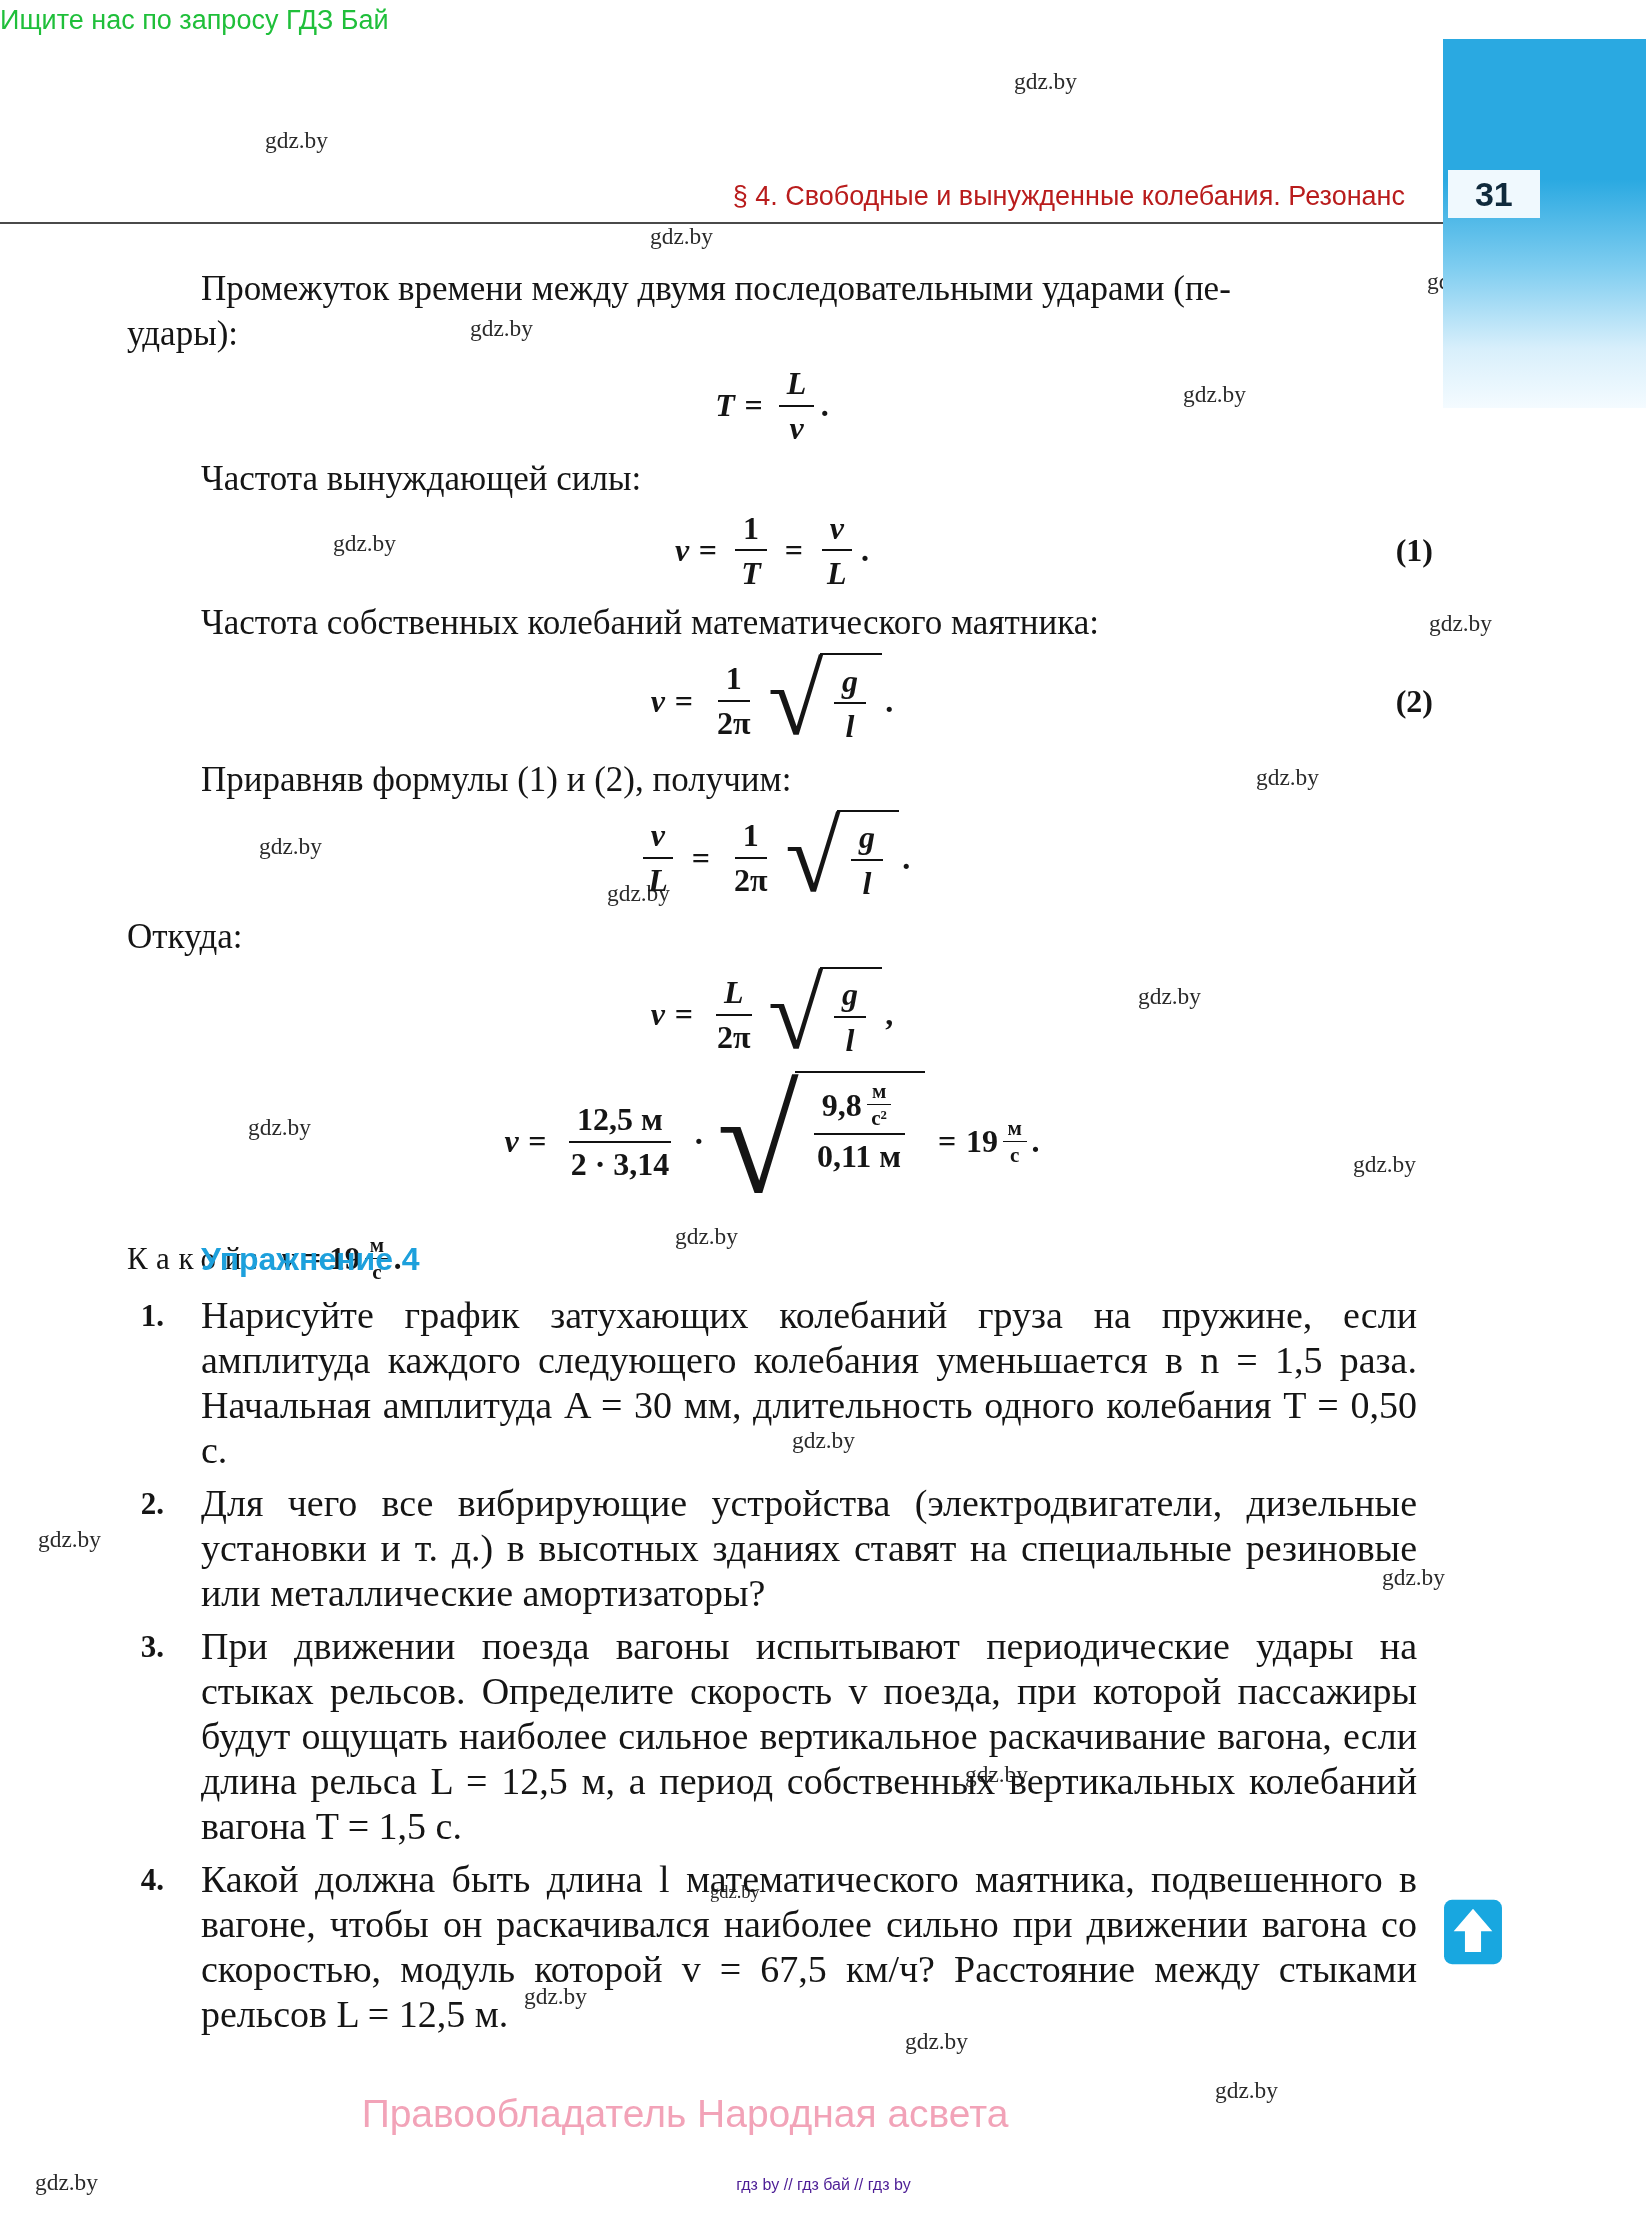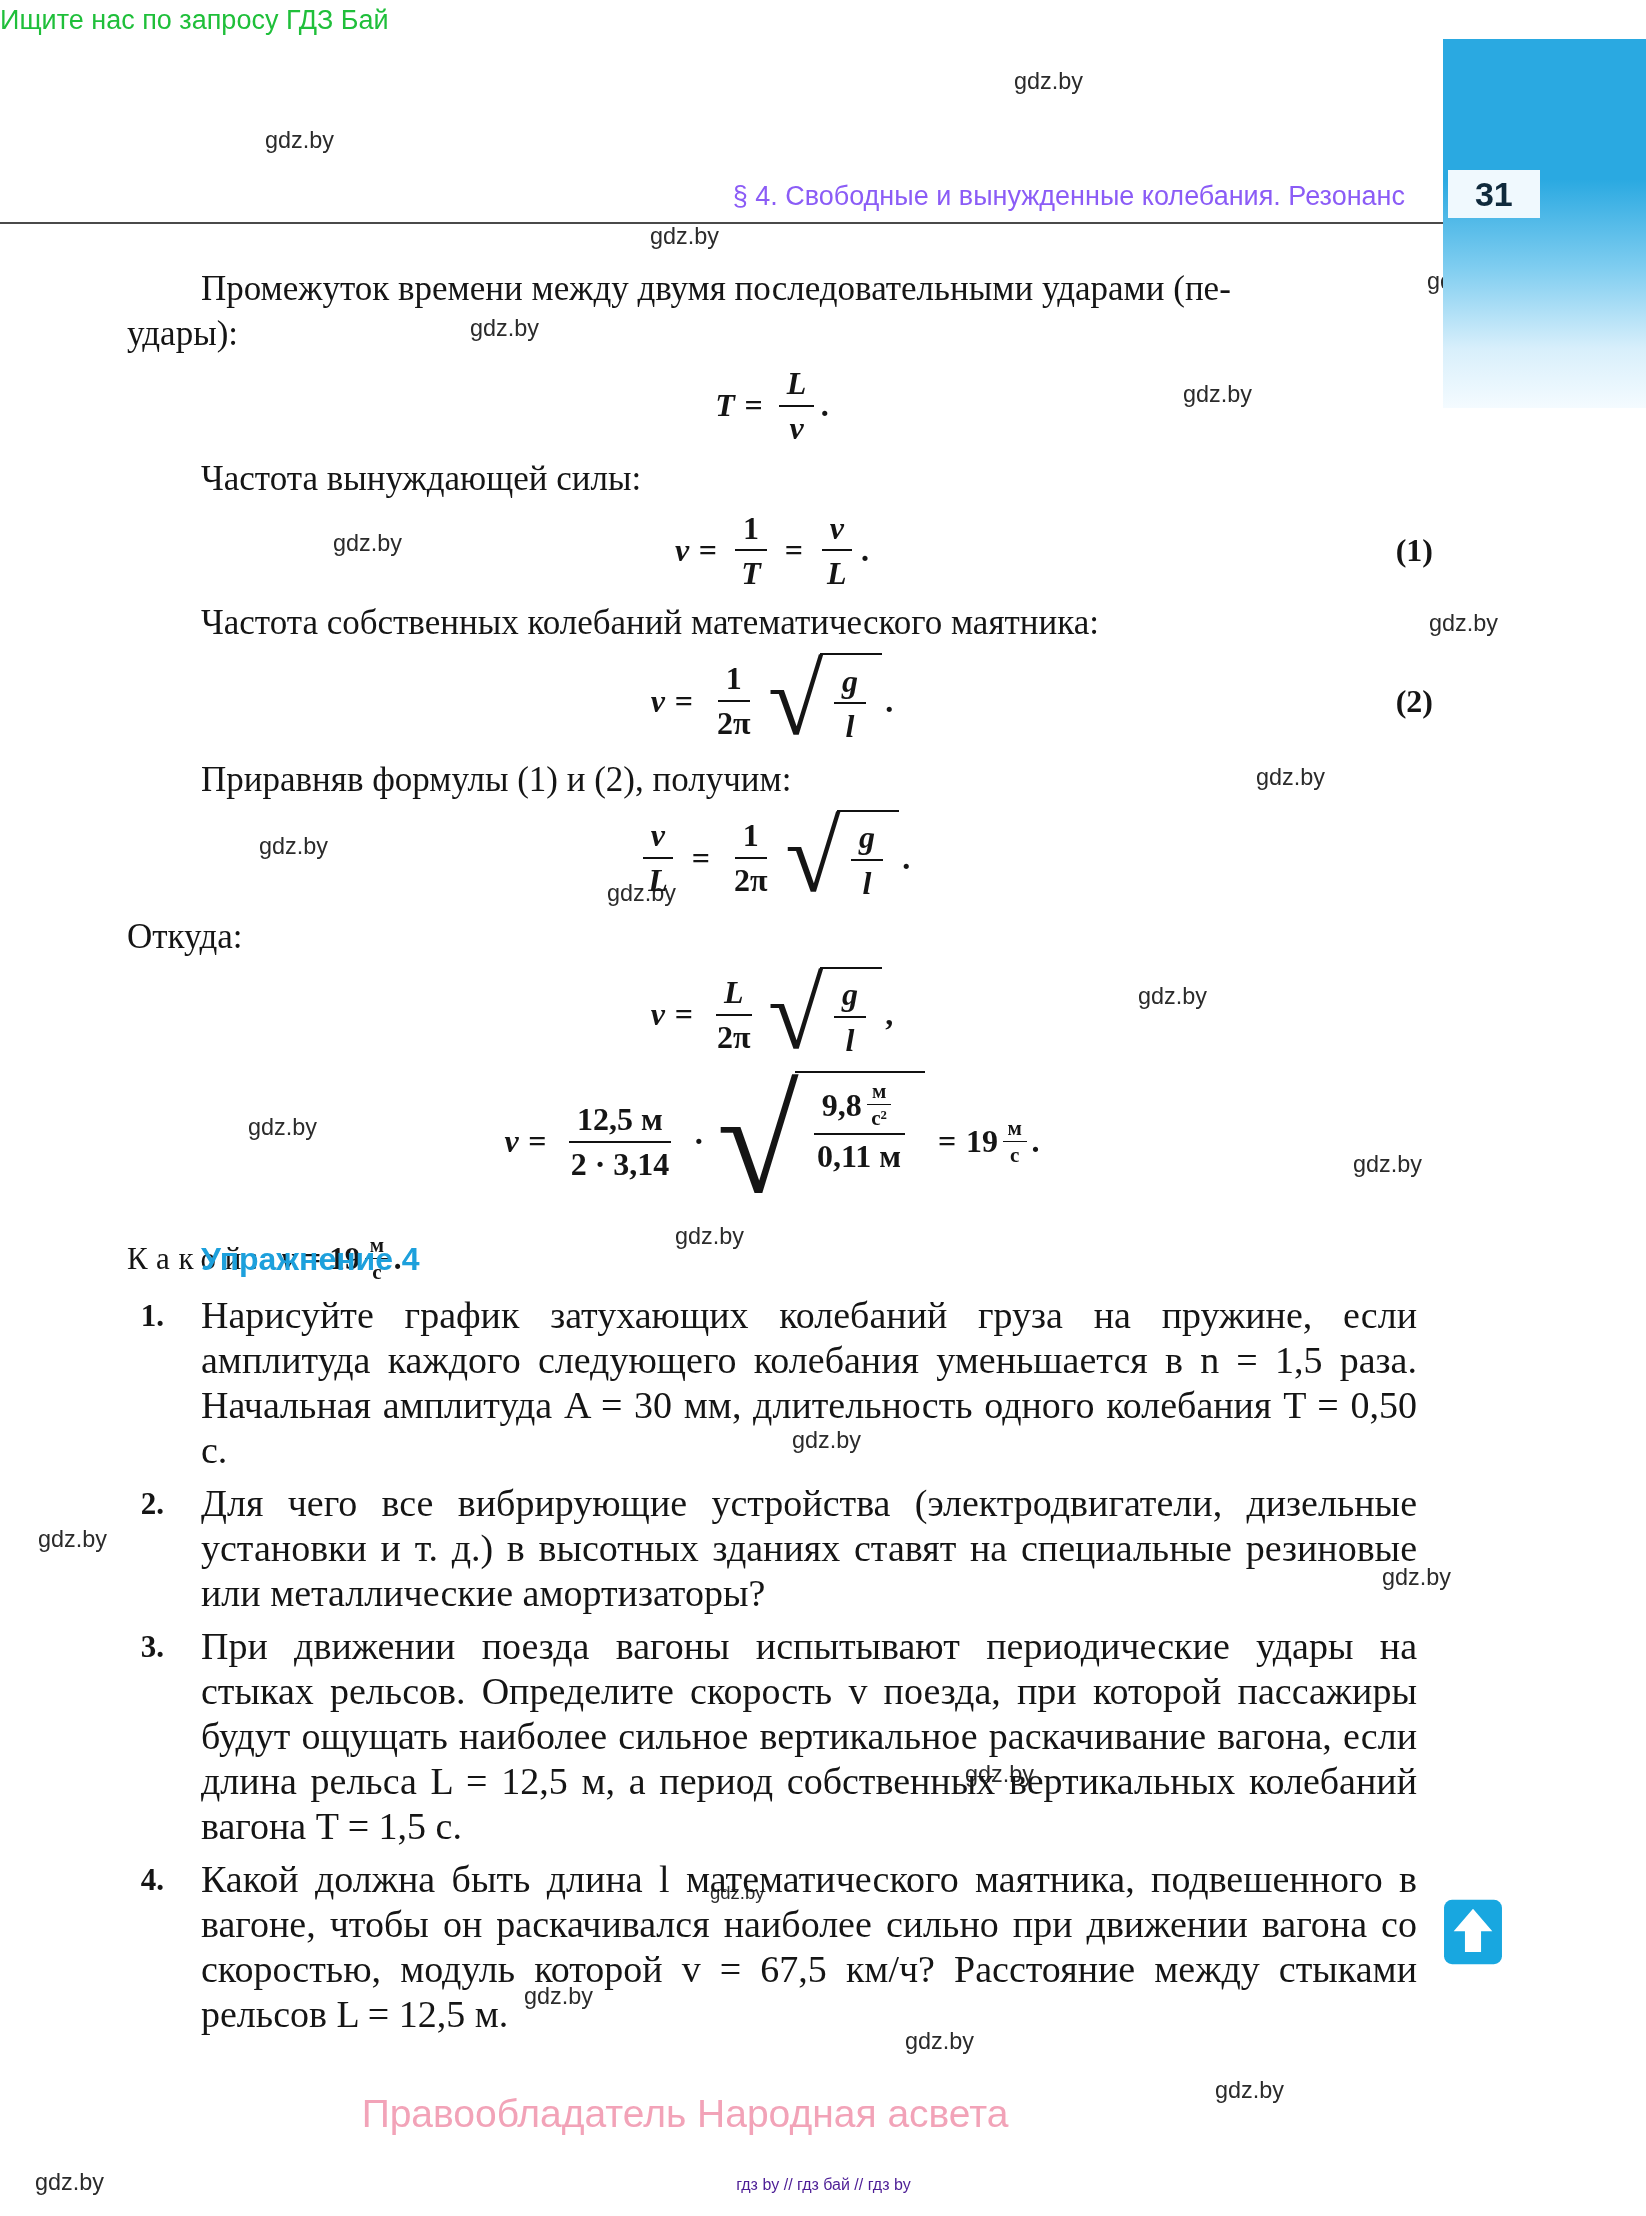--- a/index.html
+++ b/index.html
@@ -15,30 +15,30 @@
   }
 
   
   .topbanner {
     position:absolute; top:4.8px; left:0; width:100%;
     text-align:left; font-family:"Liberation Sans", "DejaVu Sans", sans-serif;
     font-size:27px; color:#1fbf3a;
   }
   .wm {
     position:absolute;
-    font-family:Liberation Sans, sans-serif;
+    font-family:Liberation Serif, serif;
     font-size:23.4px; color:#2b2b2b;
   }
   .wm.small { font-size:18.5px; }
 
   
   .section-title {
     position:absolute; top:181px; right:242px;
     font-family:"Liberation Sans", "DejaVu Sans", sans-serif;
-    font-size:27px; color:#8b5cf6; white-space:nowrap;
+    font-size:27px; color:#b91c1c; white-space:nowrap;
   }
   .header-rule {
     position:absolute; top:222px; left:0; width:1443px; height:2.4px;
     background:#4a4a4a;
   }
   .blue-banner {
     position:absolute; top:39px; left:1443px; width:204px; height:369px;
     background:linear-gradient(180deg,#2aa9e1 0%, #2aa9e1 38%, #7fcdf0 62%, #d8effb 84%, #f4fbff 100%);
   }
   .pagenum-box {

